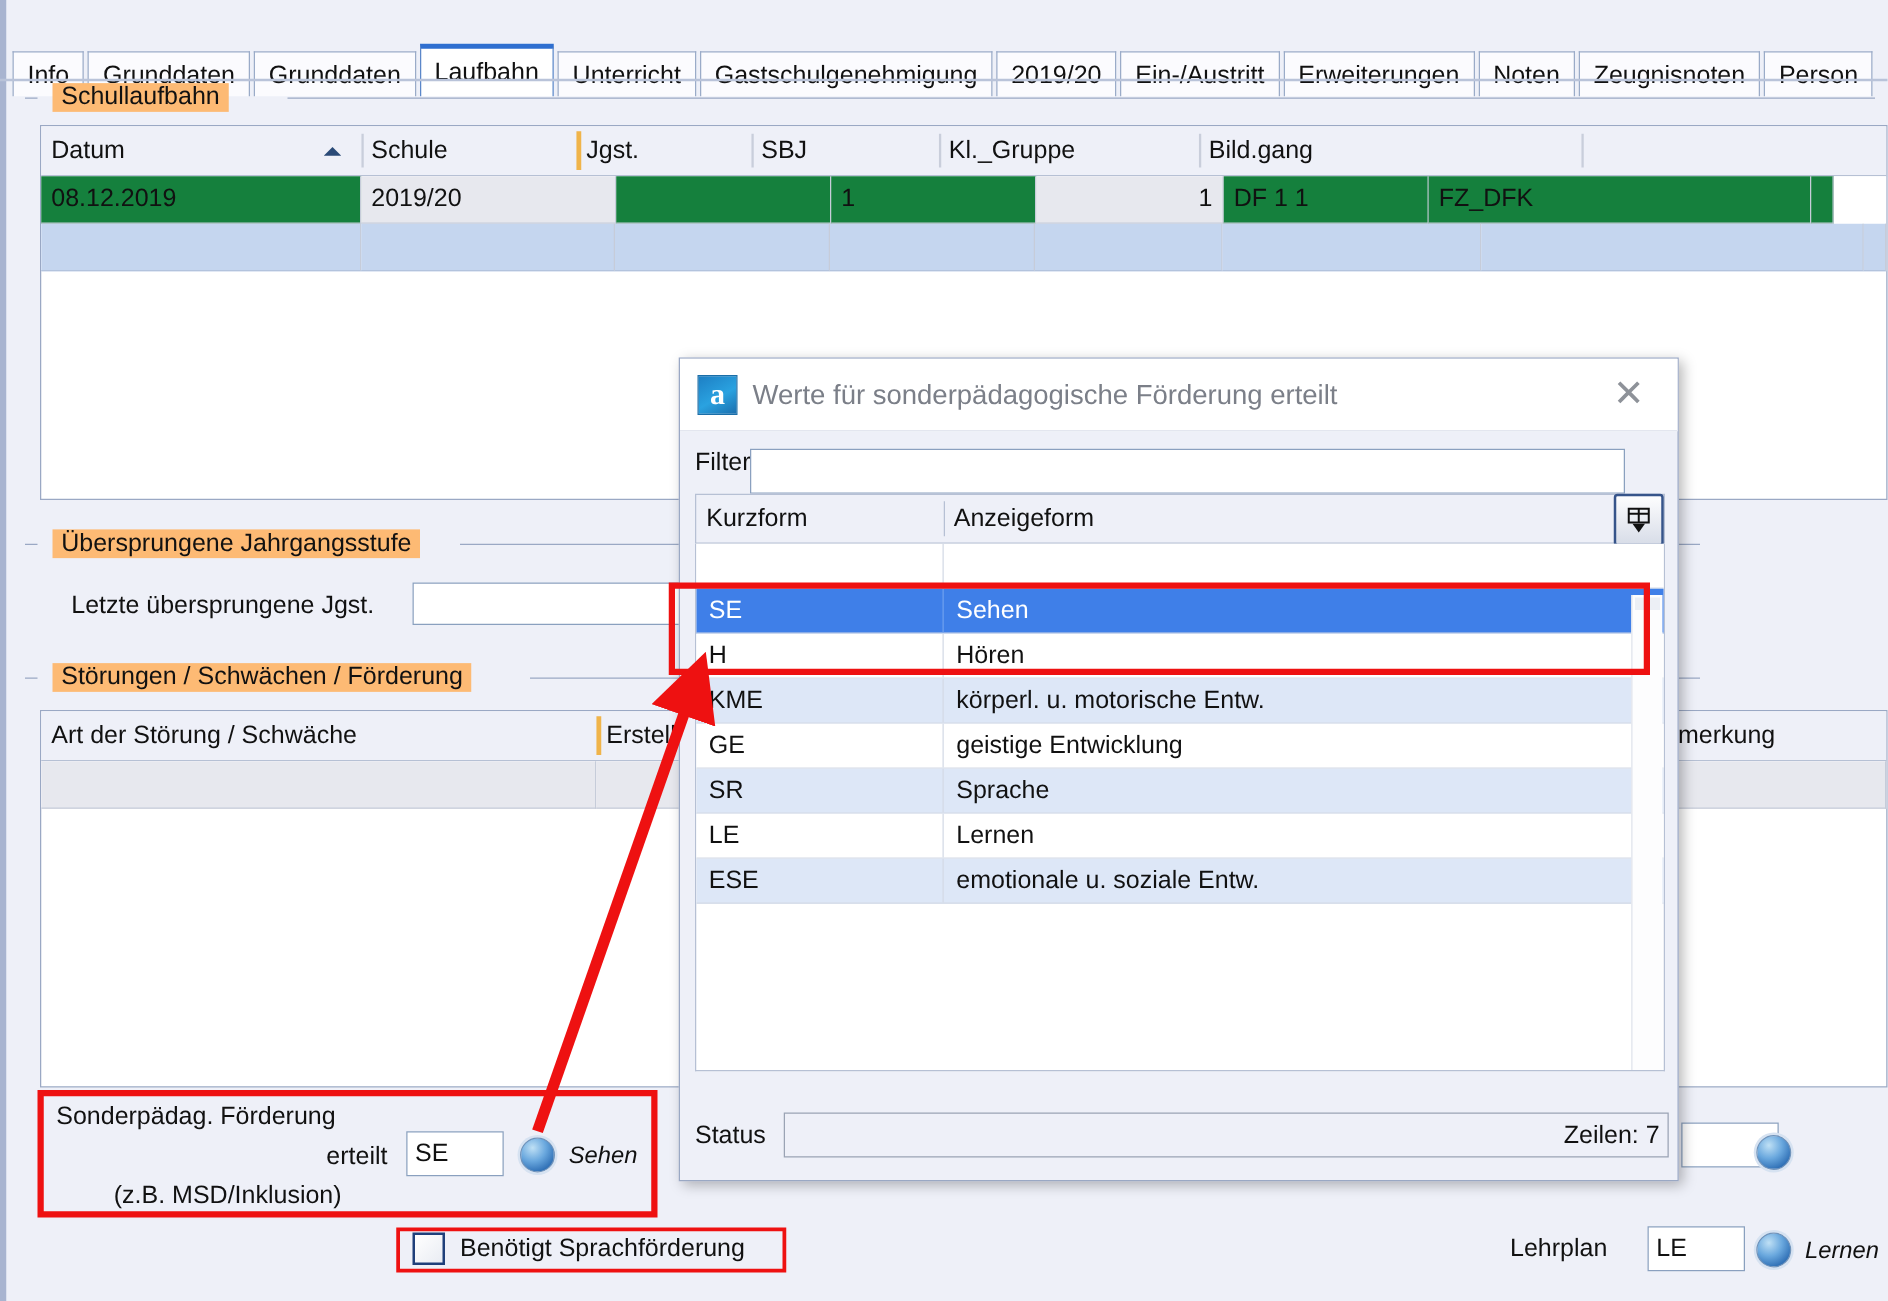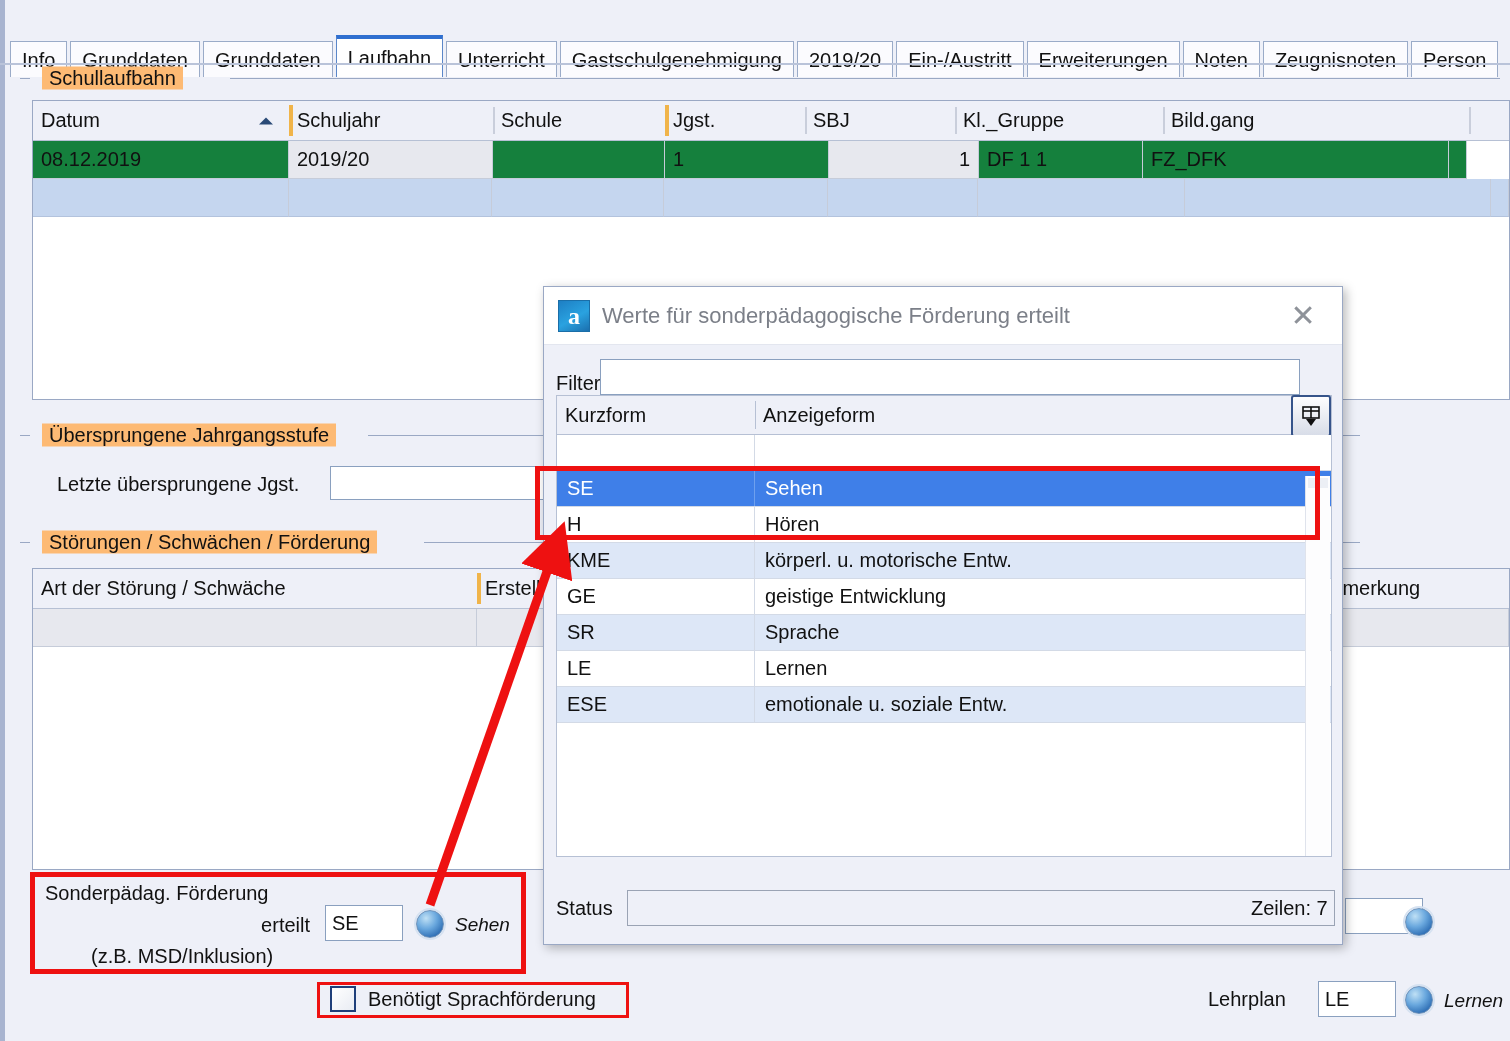--- a/index.html
+++ b/index.html
@@ -82,21 +82,21 @@
     border-bottom:1px solid #e3e6ef;}
   .dlgicon{width:30px;height:30px;margin-left:14px;
     background:linear-gradient(150deg,#1d7fc4 0%,#2aa2e0 55%,#1b6fae 100%);
     color:#fff;display:flex;align-items:center;justify-content:center;
     font-family:"Liberation Serif",serif;font-size:24px;line-height:1;font-weight:bold;
     border:1px solid #1a6ea8;}
   .dlgtitle{margin-left:12px;font-size:22px;color:#7b7f88;white-space:nowrap;}
   .dlgclose{margin-left:auto;margin-right:22px;width:34px;height:34px;
     display:flex;align-items:center;justify-content:center;color:#8e9299;font-size:30px;line-height:1;}
   .dlglist{position:absolute;left:12px;top:108px;width:776px;height:462px;}
-  .filterrow{position:absolute;left:12px;top:72px;display:flex;align-items:flex-end;}
+  .filterrow{position:absolute;left:12px;top:72px;display:flex;align-items:flex-start;}
 
   .lhead{position:absolute;left:0;top:0;width:776px;height:40px;background:#eef0f8;
     border:1px solid #b6c0d4;border-bottom:1px solid #b6c0d4;box-sizing:border-box;display:flex;}
   .lh{display:flex;align-items:center;font-size:20px;padding-left:8px;box-sizing:border-box;position:relative;}
   .lh .sep{position:absolute;left:0;top:5px;bottom:5px;width:1px;background:#b6c0d4;}
   .gridbtn{position:absolute;right:0;top:-1px;width:40px;height:42px;box-sizing:border-box;
     background:linear-gradient(180deg,#fdfdfe,#d8dde8);border:2px solid #36548a;border-radius:3px;
     display:flex;align-items:center;justify-content:center;}
   .lbody{position:absolute;left:0;top:40px;width:776px;height:422px;background:#fff;
     border:1px solid #b6c0d4;border-top:none;box-sizing:border-box;overflow:hidden;}
@@ -170,24 +170,20 @@
     <div class="gbtitle" style="left:22px;">Schullaufbahn</div>
     <div class="gbline" style="left:210px;width:1270px;"></div>
   </div>
 
   <div class="grid" style="left:32px;top:100px;width:1478px;height:300px;">
     <div class="ghead">
       <div class="gh" style="width:256px;">
         <span>Datum</span>
         <span class="sortarrow"></span>
       </div>
-      <div class="gh" style="width:204px;">
-        <span class="sep orange"></span>
-        <span>Schuljahr</span>
-      </div>
       <div class="gh" style="width:172px;">
         <span class="sep"></span>
         <span>Schule</span>
       </div>
       <div class="gh" style="width:140px;">
         <span class="sep orange"></span>
         <span>Jgst.</span>
       </div>
       <div class="gh" style="width:150px;">
         <span class="sep"></span>

